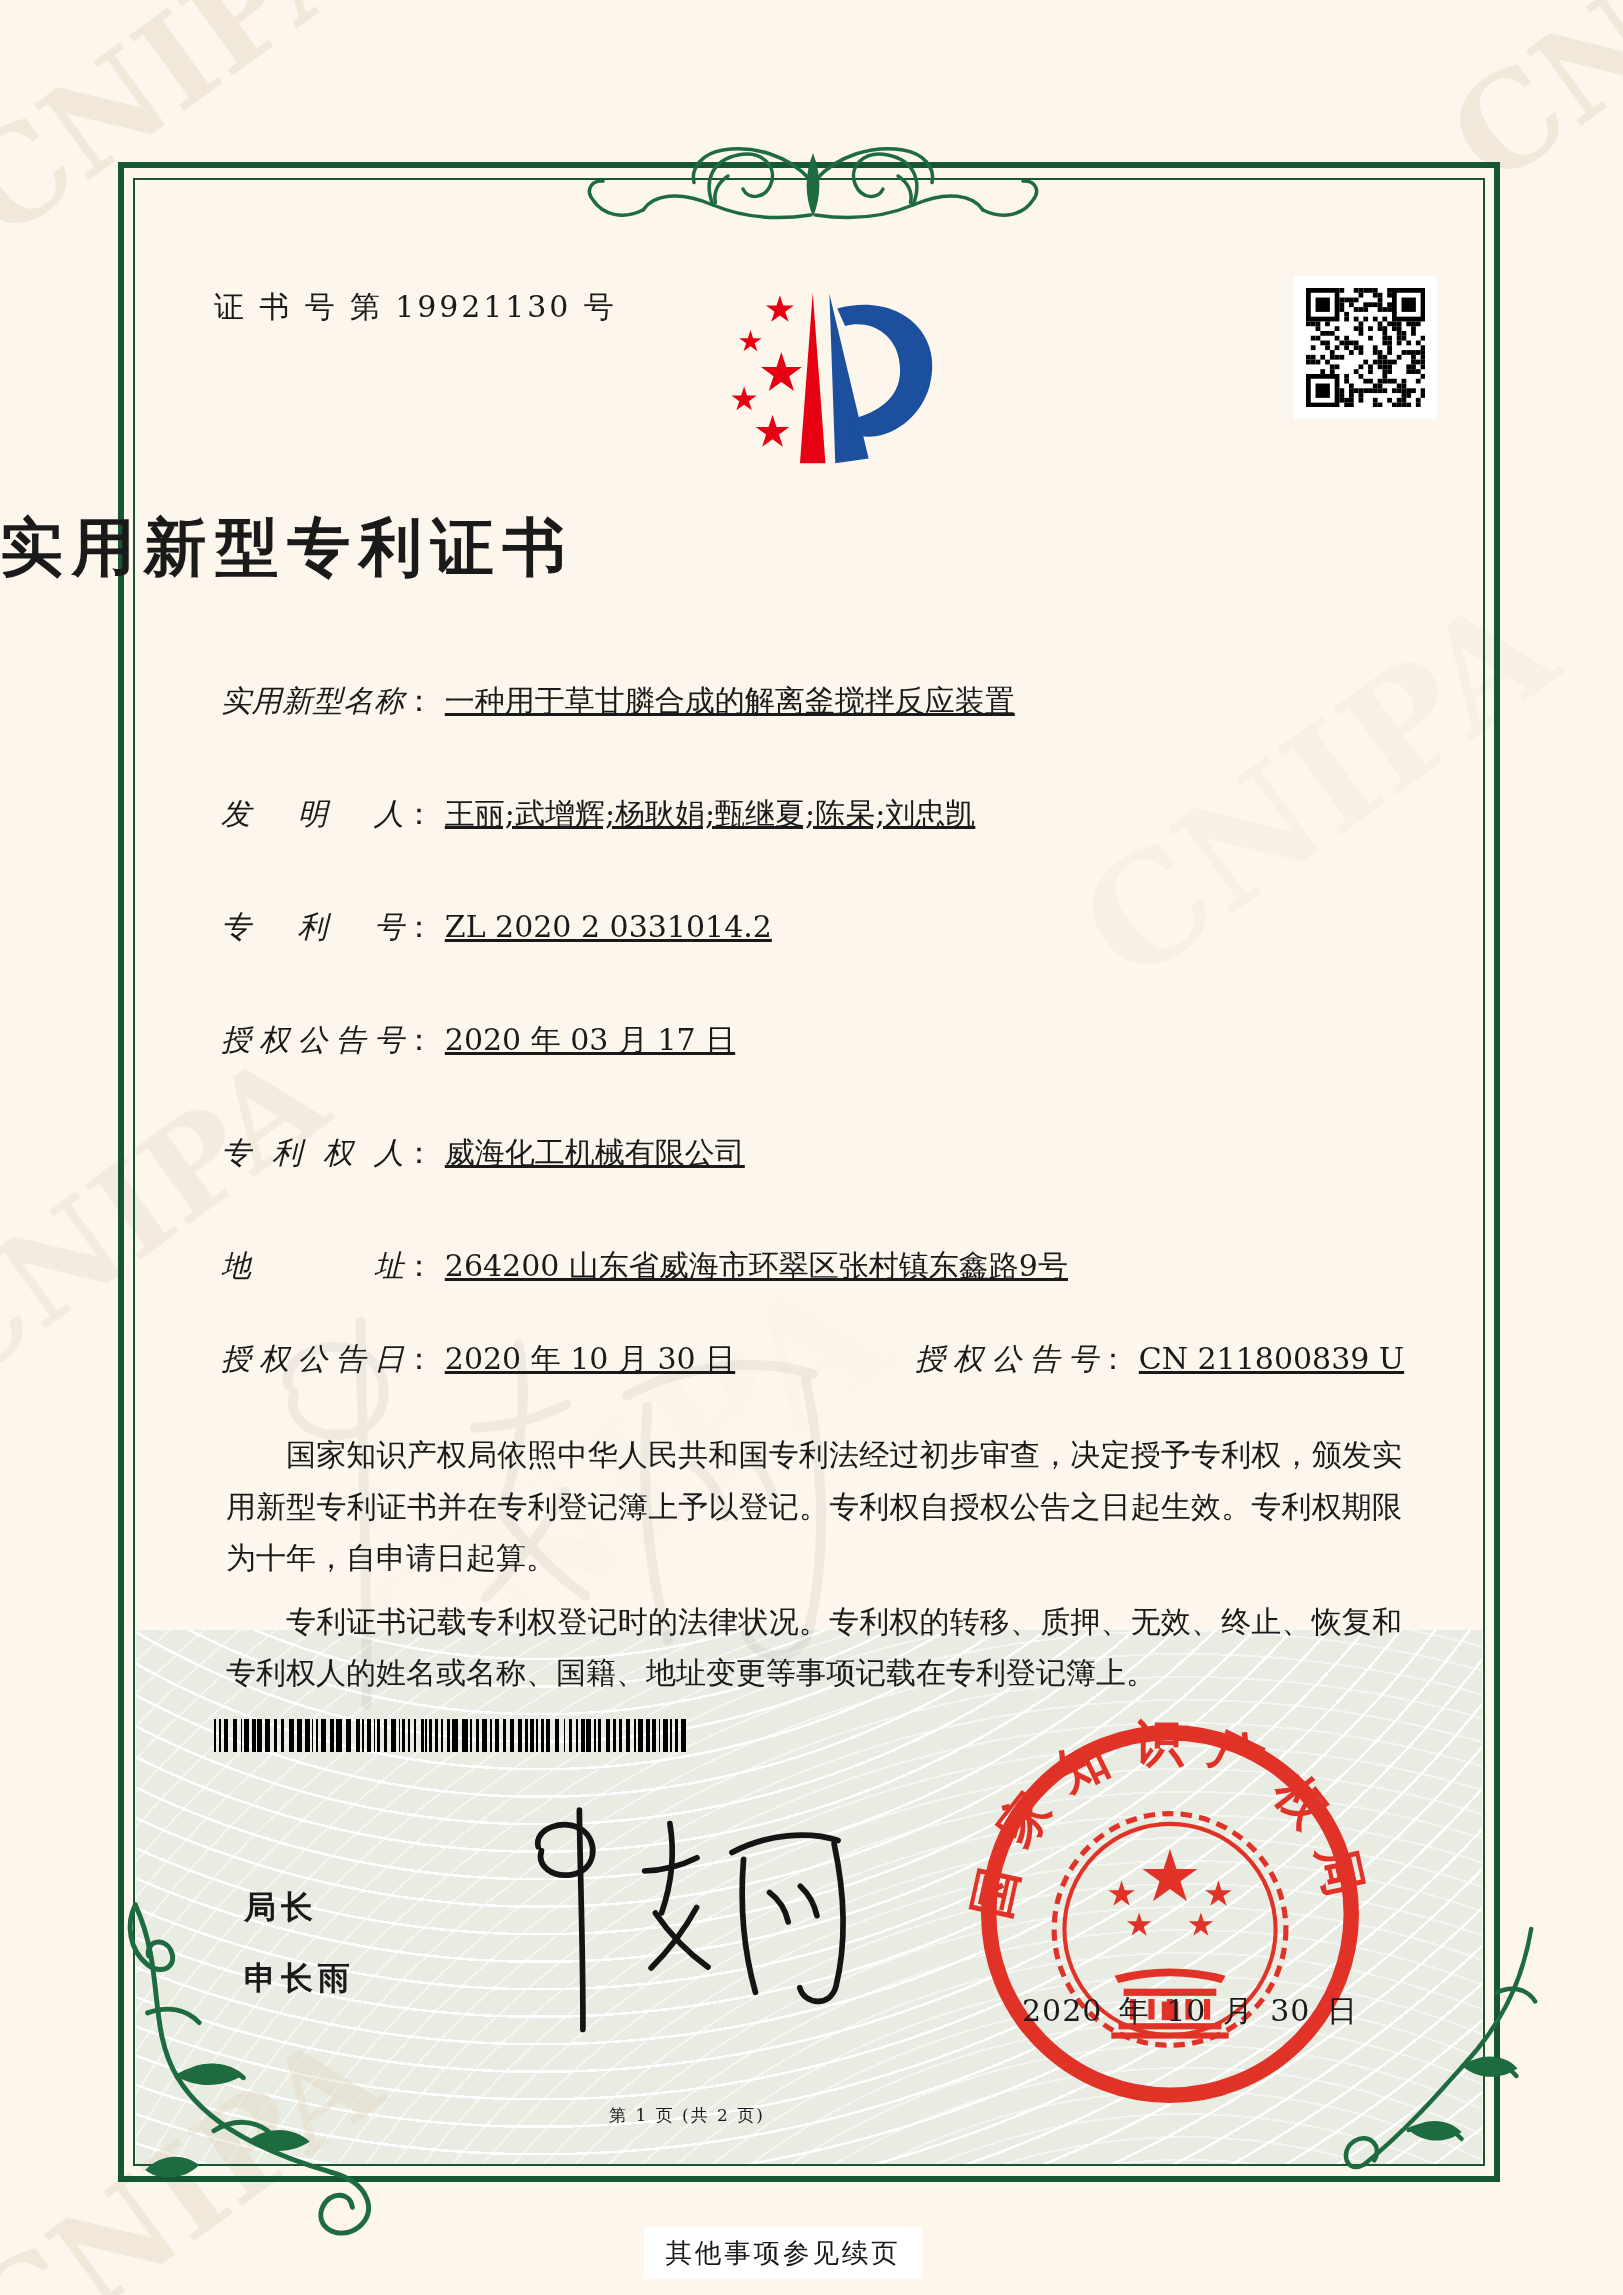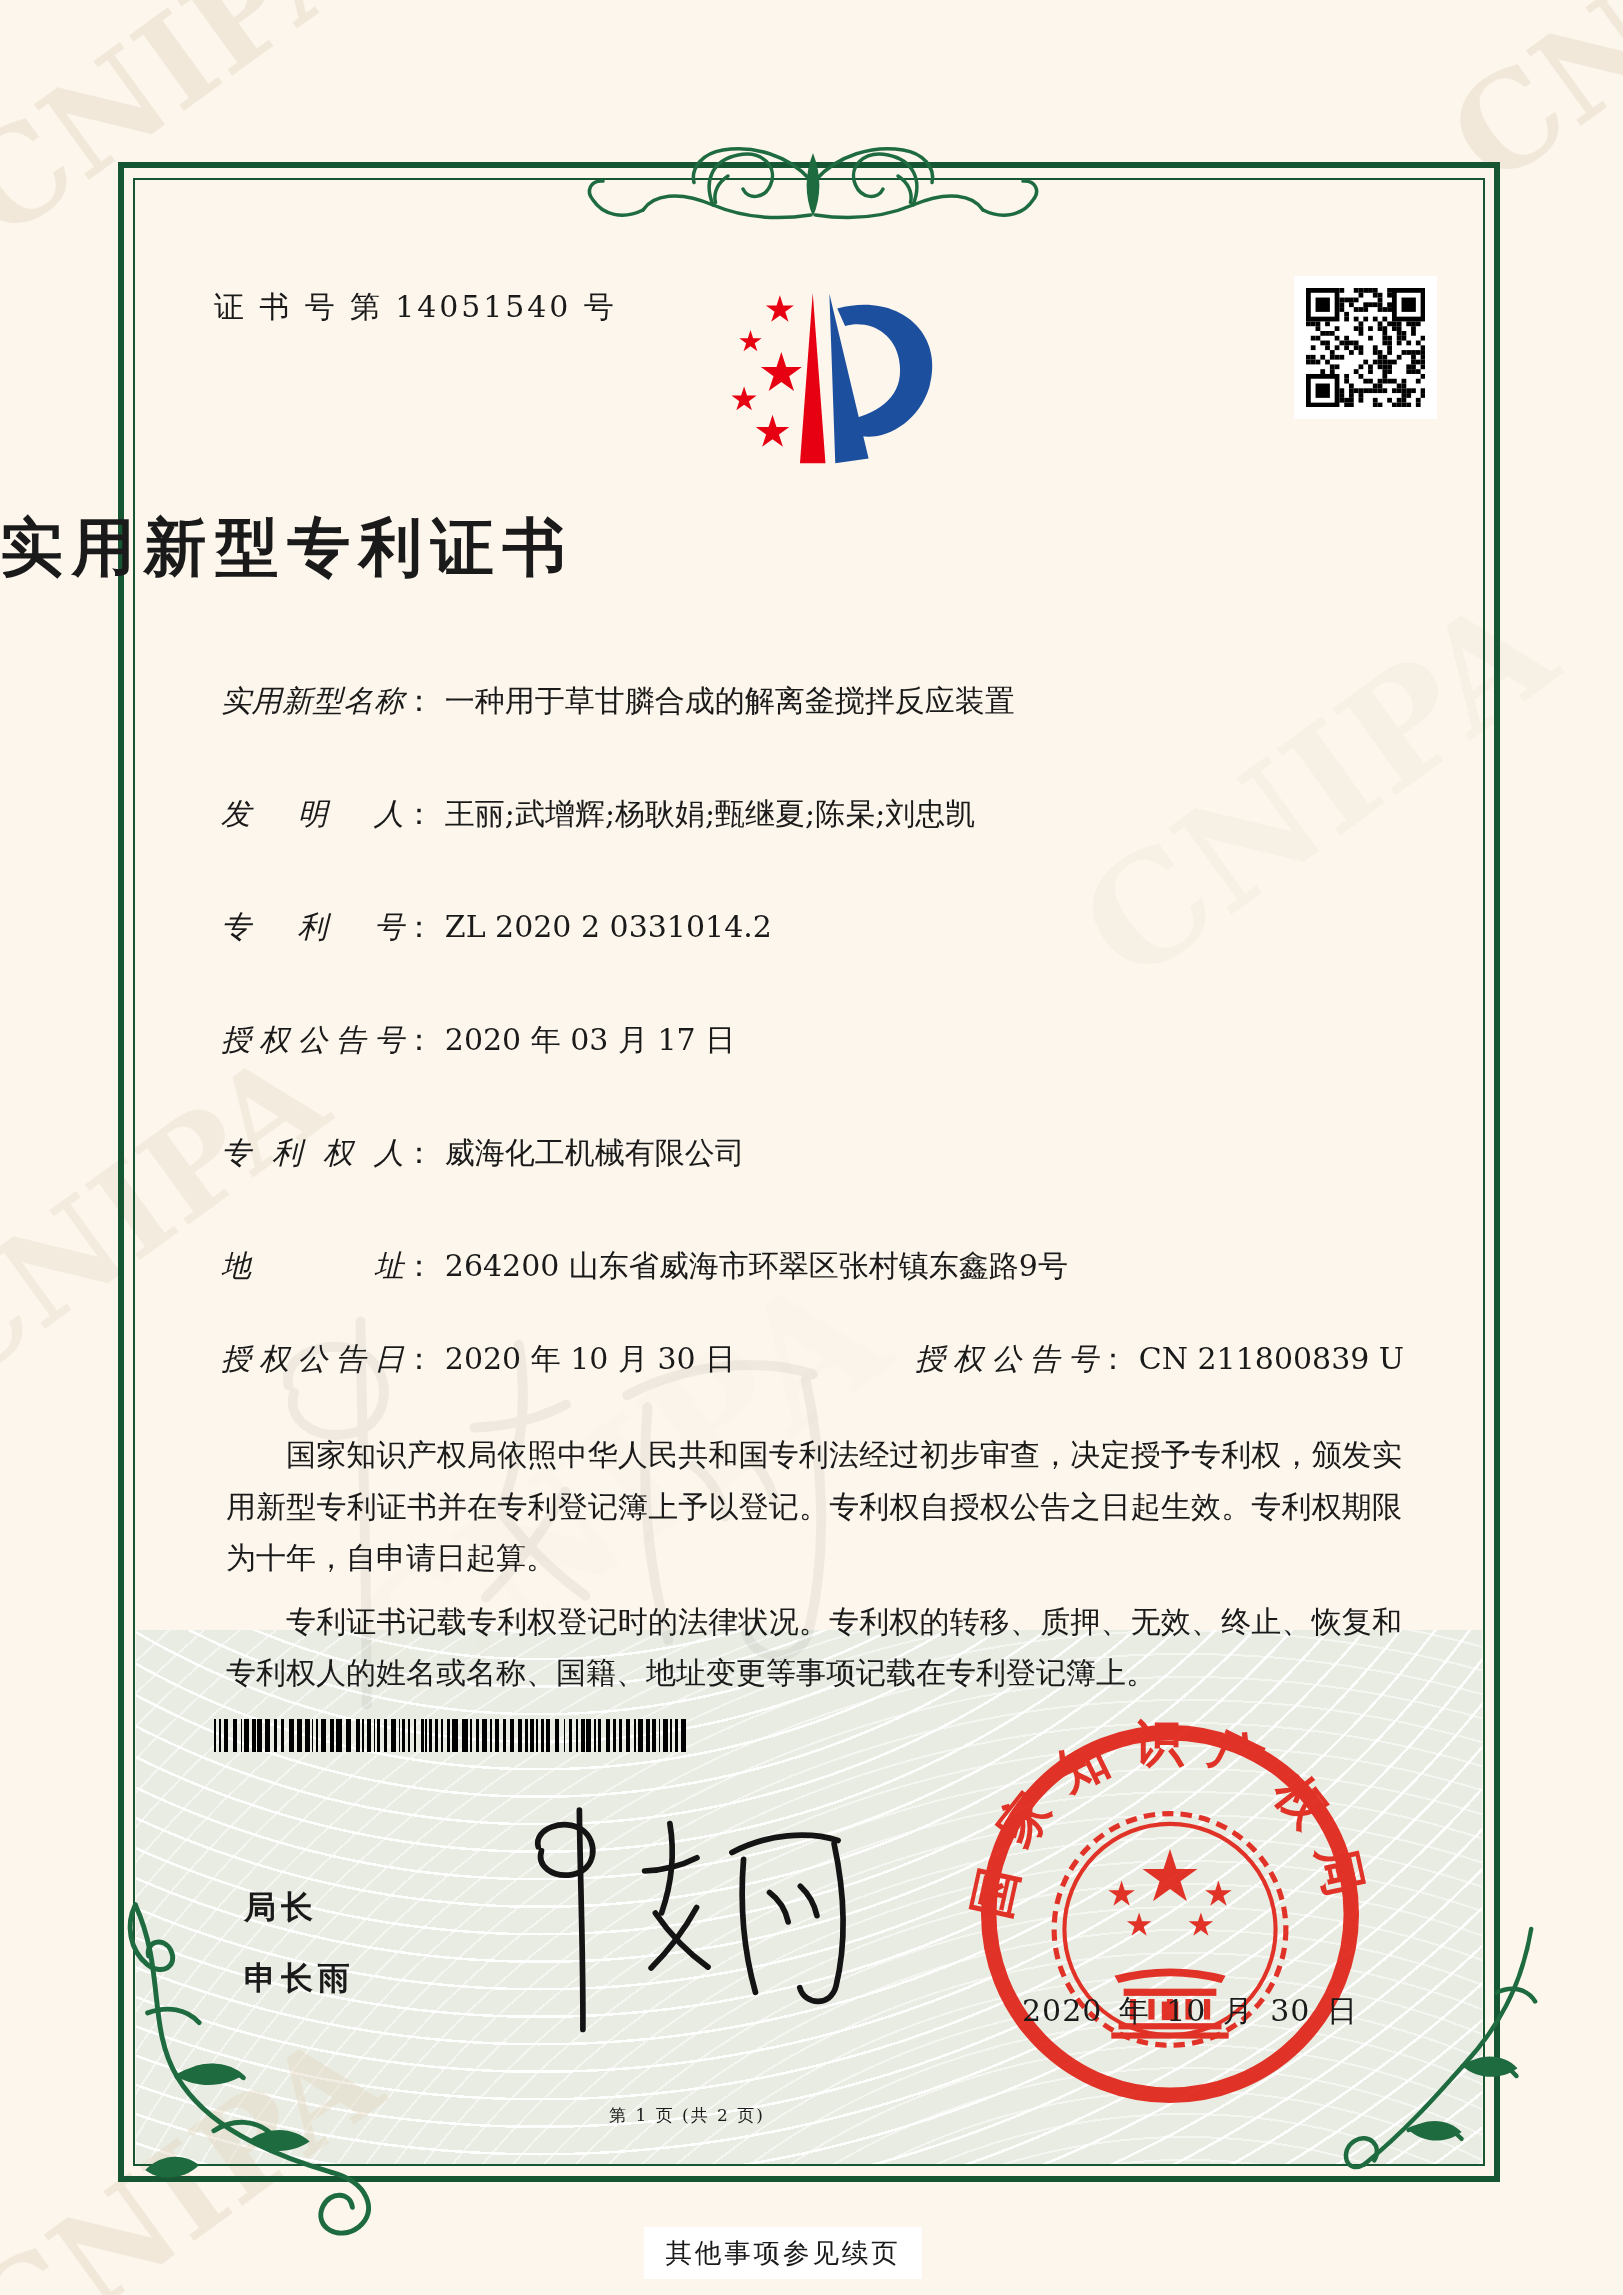--- a/index.html
+++ b/index.html
@@ -36,21 +36,21 @@
   .logo{position:absolute;z-index:3;left:699px;top:263px;width:250px;height:236px;}
   .qr{position:absolute;z-index:3;left:1294px;top:276px;width:143px;height:143px;
       background:#fff;box-sizing:border-box;padding:11.8px;}
   .title{position:absolute;z-index:3;left:0;right:0;top:505px;text-align:left;
          font-size:63px;font-weight:700;letter-spacing:8.8px;}
 
   
   .row{position:absolute;z-index:3;left:221px;font-size:30px;white-space:nowrap;}
   .row.second{left:915px;}
   .flabel{display:inline-block;width:183px;text-align:justify;text-align-last:justify;vertical-align:top;font-style:italic;}
-  .fvalue{margin-left:10.8px;}
+  .fvalue{margin-left:10.8px;text-decoration:underline;}
 
   
   .paras{position:absolute;z-index:3;left:214px;top:1417px;width:1200px;
          font-size:30px;line-height:1.72;text-align:justify;}
   .paras p{margin:12px;text-indent:2em;}
 
   
   .barcode{position:absolute;z-index:3;left:214px;top:1719px;width:483px;height:33px;
            white-space:nowrap;overflow:hidden;}
   .barcode i{display:inline-block;height:100%;background:#000;vertical-align:top;}
@@ -123,21 +123,21 @@
       <path d="M260 300 C300 282 345 290 370 320"></path>
       <path d="M150 430 C190 412 232 420 258 448"></path>
       <path d="M330 150 C360 135 392 142 408 168"></path>
     </g>
     <g fill="#1e6b40">
       <path d="M260 300 C296 272 344 274 372 304 C340 328 292 328 260 300 Z"></path>
       <path d="M150 430 C184 404 230 406 258 434 C228 458 182 458 150 430 Z"></path>
     </g>
   </svg>
 
-  <div class="cert-no">证 书 号 第 14051540 号</div>
+  <div class="cert-no">证 书 号 第 19921130 号</div>
 
   <svg class="logo" viewBox="0 0 510 480">
     <defs>
       <path id="star" d="M0,-1 L0.2245,-0.309 L0.951,-0.309 L0.363,0.118 L0.588,0.809 L0,0.382
                         L-0.588,0.809 L-0.363,0.118 L-0.951,-0.309 L-0.2245,-0.309 Z"></path>
     </defs>
     <g fill="#e60012">
       <use href="#star" transform="translate(165,95) scale(30)"></use>
       <use href="#star" transform="translate(105,160) scale(24)"></use>
       <use href="#star" transform="translate(168,225) scale(44)"></use>

